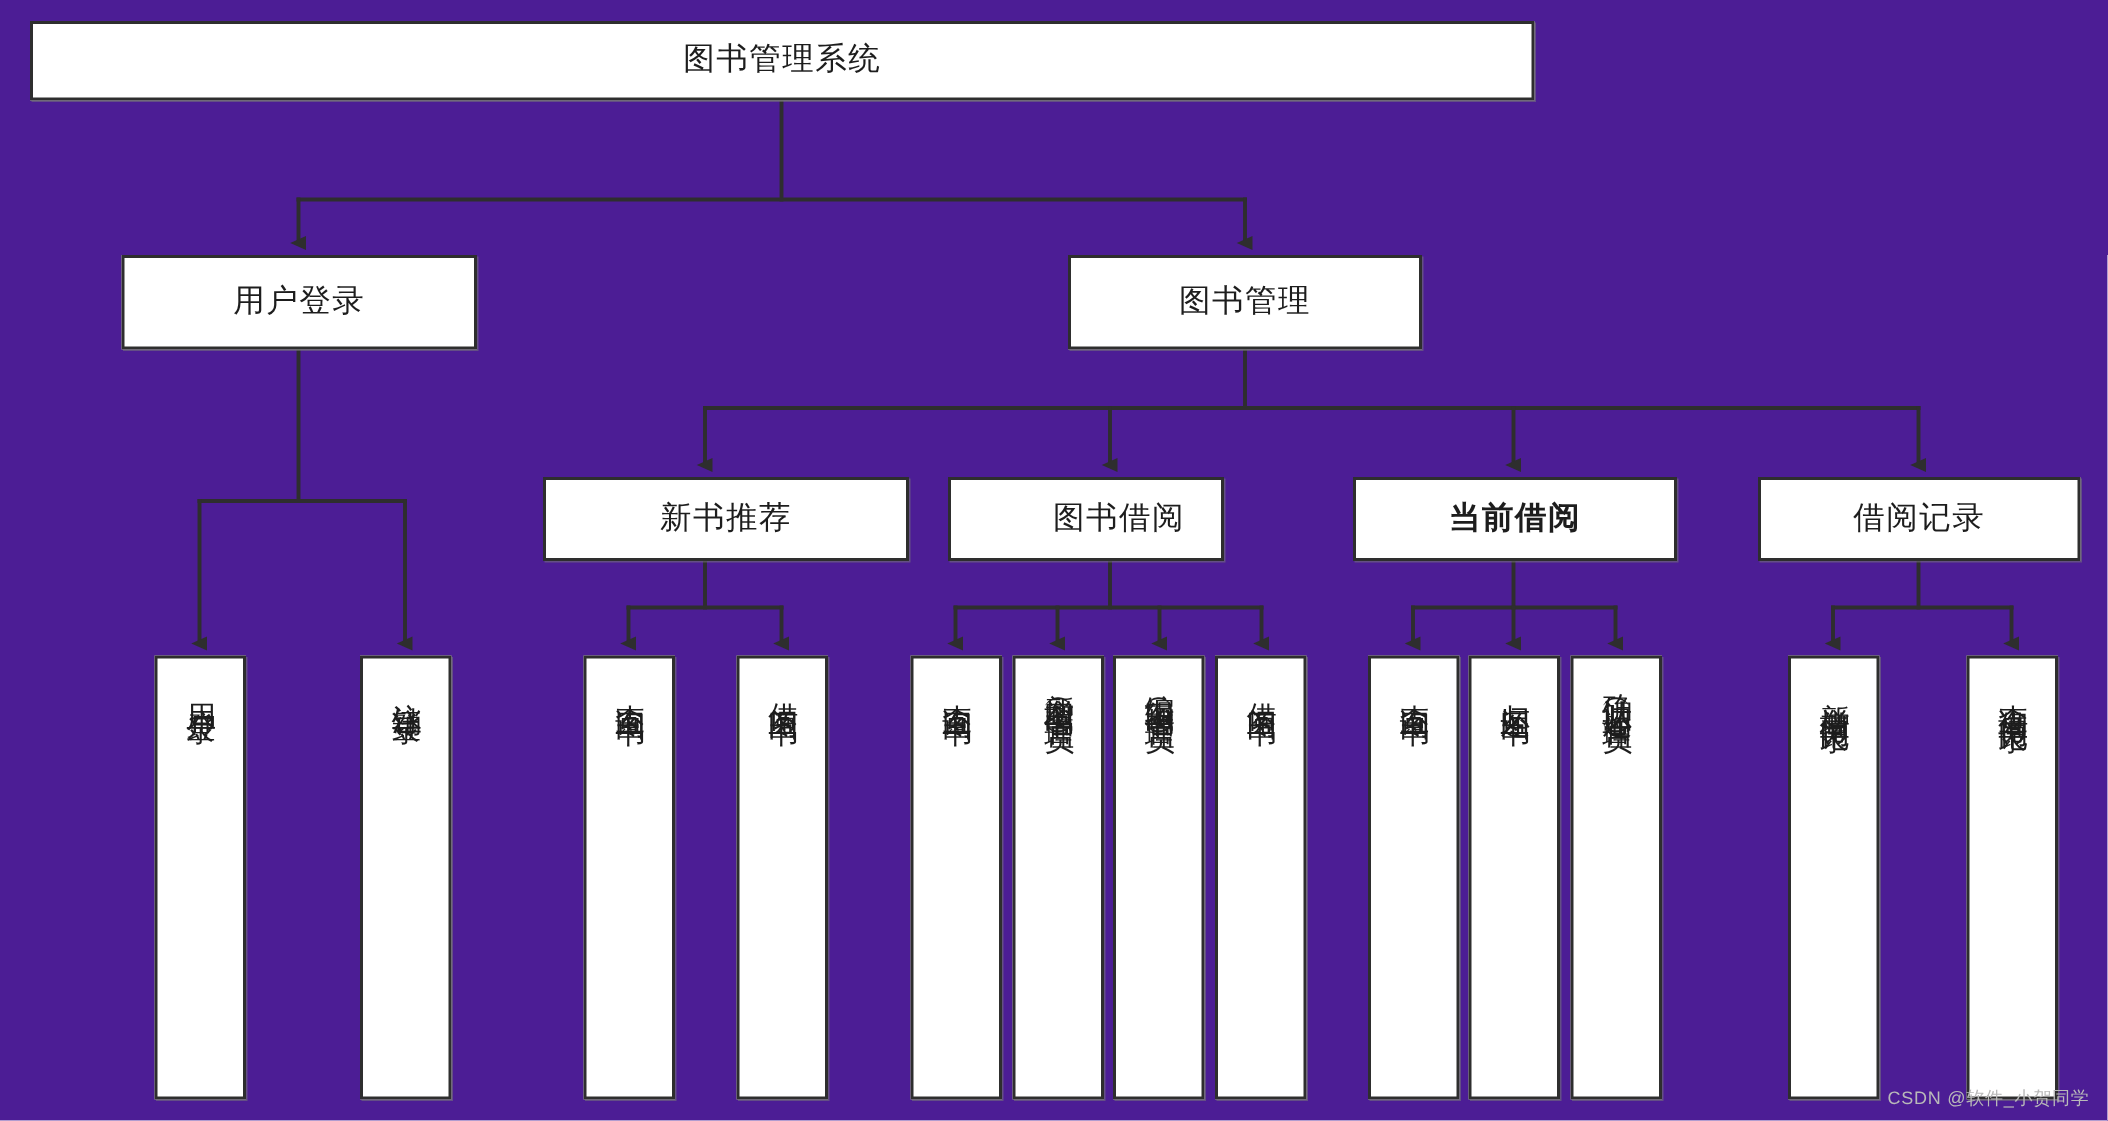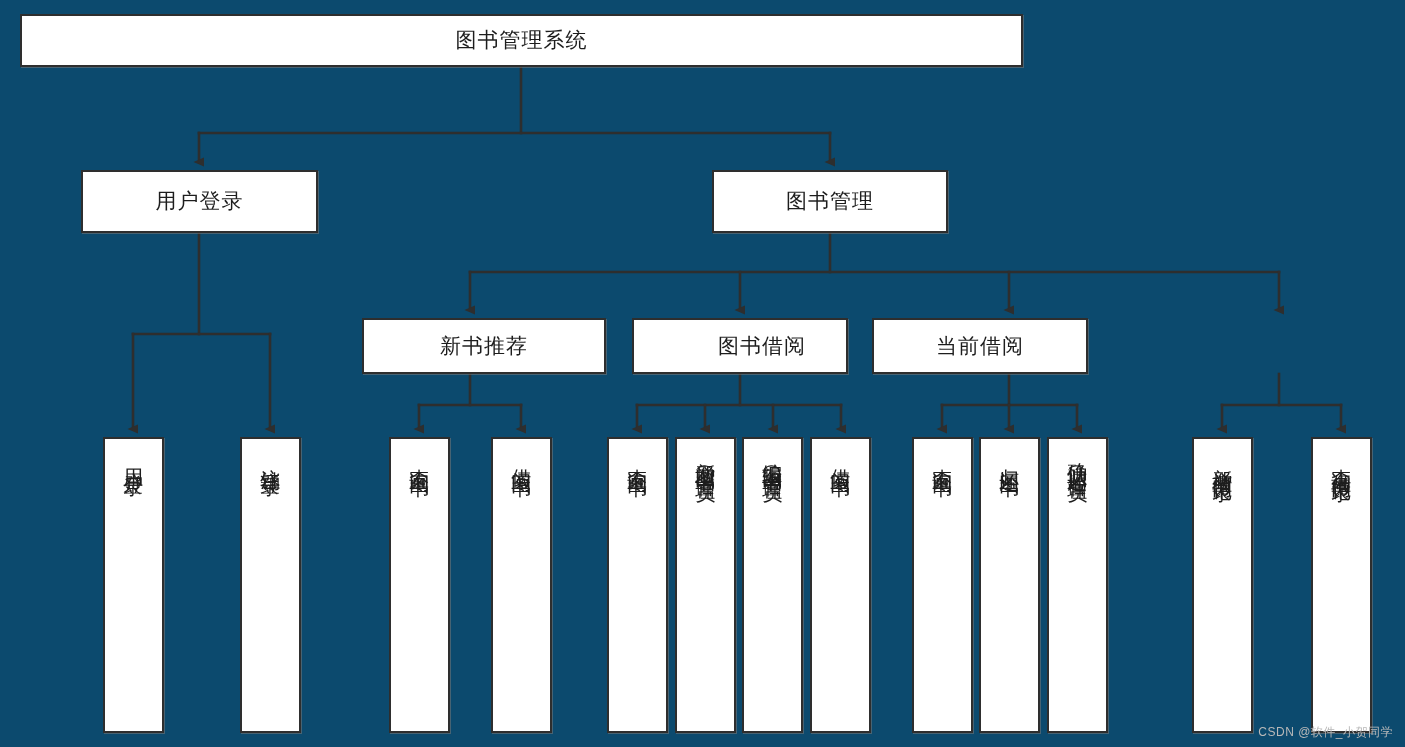--- a/index.html
+++ b/index.html
@@ -8,21 +8,21 @@
     padding: 0;
     background: #ffffff;
   }
   body {
     font-family: "Liberation Sans", "DejaVu Sans", sans-serif;
   }
   #canvas {
     position: relative;
     width: 1405px;
     height: 747px;
-    background: #0c4a6e;
+    background: #4c1d95;
     overflow: hidden;
   }
   .node {
     position: absolute;
     box-sizing: border-box;
     background: #ffffff;
     border: 2px solid #2e2e2e;
     box-shadow: 1px 1px 0 rgba(120,120,120,0.55);
     display: flex;
     align-items: center;
@@ -138,25 +138,28 @@
   <div class="node" style="left:81px; top:170px; width:237px; height:63px;">
     <span class="node-label">用户登录</span>
   </div>
   <div class="node" style="left:712px; top:170px; width:236px; height:63px;">
     <span class="node-label">图书管理</span>
   </div>
 
   <div class="node" style="left:362px; top:318px; width:244px; height:56px;">
     <span class="node-label">新书推荐</span>
   </div>
-  <div class="node" style="left:632px; top:318px; width:216px; height:56px;padding-left:44px;">
+  <div class="node" style="left:632px; top:318px; width:184px; height:56px;padding-left:44px;">
     <span class="node-label">图书借阅</span>
   </div>
-  <div class="node" style="left:872px; top:318px; width:216px; height:56px;">
+  <div class="node" style="left:902px; top:318px; width:216px; height:56px;font-weight:bold;">
     <span class="node-label">当前借阅</span>
+  </div>
+  <div class="node" style="left:1172px; top:318px; width:215px; height:56px;">
+    <span class="node-label">借阅记录</span>
   </div>
 
   <div class="node vertical" style="left:103px; top:437px; width:61px; height:296px;">
     <span class="node-label">用户登录</span>
   </div>
   <div class="node vertical" style="left:240px; top:437px; width:61px; height:296px;">
     <span class="node-label">注销登录</span>
   </div>
 
   <div class="node vertical" style="left:389px; top:437px; width:61px; height:296px;">

